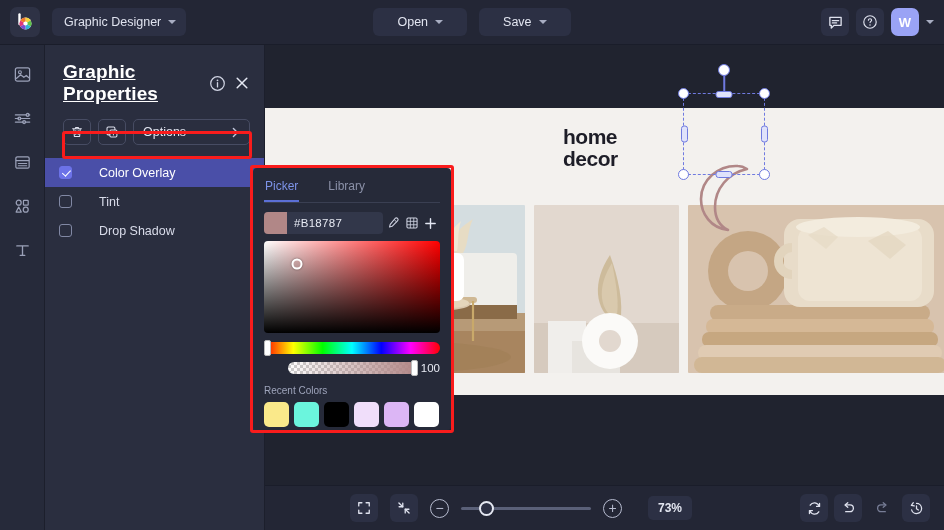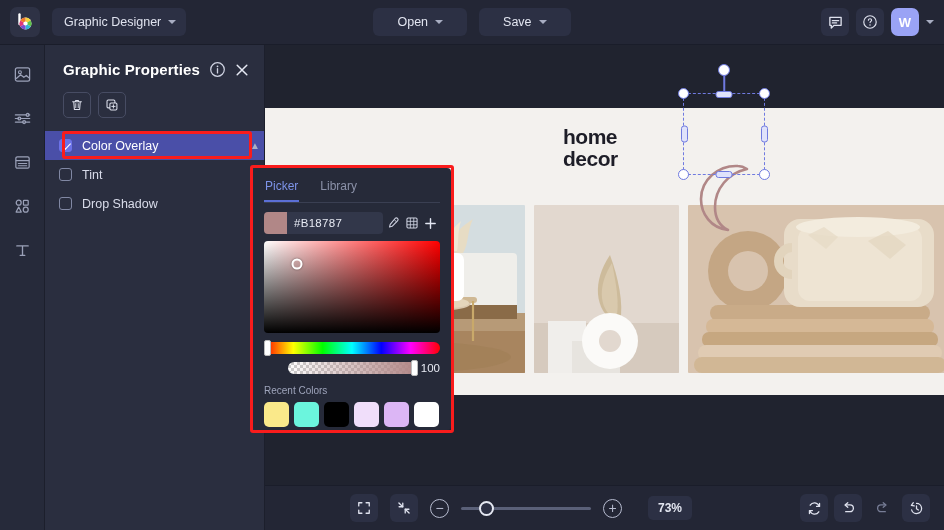--- a/index.html
+++ b/index.html
@@ -59,34 +59,34 @@
   .rail-item { width: 26px; height: 26px; display: flex; align-items: center; justify-content: center; cursor: pointer; }
 
   
   .panel {
     position: absolute; top: 45px; left: 45px; width: 220px; height: 485px;
     background: #2a2e3f; border-right: 1px solid #1c1f2c;
   }
   .panel-head {
     display: flex; align-items: center; padding: 16px 14px 0 18px; gap: 8px;
   }
-  .panel-title { color: #fff; font-size: 15px; font-weight: bold; flex: 1; letter-spacing: .1px; }
+  .panel-title { color: #fff; font-size: 19px; font-weight: bold; flex: 1; letter-spacing: .1px; text-decoration: underline; }
   .ph-icon { cursor: pointer; display: flex; align-items: center; }
   .opts-row { display: flex; gap: 7px; padding: 14px 14px 0 18px; }
   .sq-btn {
     width: 28px; height: 26px; border: 1px solid #474c63; border-radius: 5px;
     display: flex; align-items: center; justify-content: center; cursor: pointer;
   }
   .opts-btn {
     flex: 1; height: 26px; border: 1px solid #474c63; border-radius: 5px;
     display: flex; align-items: center; padding: 0 9px; color: #e3e6f1; font-size: 12.5px;
     justify-content: space-between; cursor: pointer;
   }
   .sect-row {
-    height: 29px; display: flex; align-items: center; gap: 10px;
+    height: 29px; display: flex; align-items: center; gap: 27px;
     padding: 0 4px 0 14px; font-size: 12.5px; color: #d9dcea; cursor: pointer;
   }
   .sect-row.active { background: #4a4fa8; color: #fff; }
   .cbx { width: 13px; height: 13px; border: 1.5px solid #8188a4; border-radius: 3px; flex-shrink: 0; }
   .cbx.on { background: #6c72e8; border-color: #6c72e8; position: relative; }
   .cbx.on::after {
     content: ""; position: absolute; left: 3.6px; top: .6px; width: 3.5px; height: 7px;
     border: solid #fff; border-width: 0 1.8px 1.8px 0; transform: rotate(43deg);
   }
   .caret { margin-left: auto; color: #aab0c6; font-size: 10px; }
@@ -105,21 +105,21 @@
   }
 
   
   .anno { position: absolute; border: 3px solid #f91c1c; border-radius: 3px; pointer-events: none; }
 
   
   .picker {
     position: absolute; left: 253px; top: 168px; width: 198px; height: 262px;
     background: #262a39; border-radius: 4px; padding: 8px 11px 10px;
   }
-  .pk-tabs { display: flex; gap: 20px; border-bottom: 1px solid #3a3f52; }
+  .pk-tabs { display: flex; gap: 28px; border-bottom: 1px solid #3a3f52; }
   .pk-tab {
     font-size: 12px; color: #8b91a8; padding: 3px 1px 7px; cursor: pointer;
   }
   .pk-tab.sel { color: #7d93e8; border-bottom: 2px solid #5b6fd6; }
   .pk-hexrow { display: flex; align-items: center; margin-top: 9px; }
   .hex-field {
     flex: 1; height: 22px; background: #32374a; border-radius: 4px;
     display: flex; align-items: center; overflow: hidden;
   }
   .hex-sw { width: 23px; height: 22px; flex-shrink: 0; }
@@ -339,20 +339,26 @@
         <svg width="14" height="14" viewBox="0 0 16 16">
           <path d="M3 4.2h10M6.4 4.2V2.8h3.2v1.4M4.3 4.2l.7 9h6l.7-9" fill="none" stroke="#dfe2ee" stroke-width="1.2" stroke-linejoin="round" stroke-linecap="round"></path>
           <path d="M6.6 6.4v4.6M9.4 6.4v4.6" stroke="#dfe2ee" stroke-width="1" stroke-linecap="round"></path>
         </svg>
       </div>
       <div class="sq-btn">
         <svg width="14" height="14" viewBox="0 0 16 16">
           <rect x="2.3" y="2.3" width="9" height="9" rx="1.3" fill="none" stroke="#dfe2ee" stroke-width="1.2"></rect>
           <rect x="5.6" y="5.6" width="8" height="8" rx="1.3" fill="#2a2e3f" stroke="#dfe2ee" stroke-width="1.2"></rect>
           <path d="M9.6 7.7v3.8M7.7 9.6h3.8" stroke="#dfe2ee" stroke-width="1.1" stroke-linecap="round"></path>
+        </svg>
+      </div>
+      <div class="opts-btn">
+        <span>Options</span>
+        <svg width="9" height="11" viewBox="0 0 9 11">
+          <path d="M2.4 1.6 L6.4 5.5 L2.4 9.4" fill="none" stroke="#c2c7da" stroke-width="1.4" stroke-linecap="round" stroke-linejoin="round"></path>
         </svg>
       </div>
     </div>
 
     <div style="margin-top:13px">
       <div class="sect-row active">
         <span class="cbx on"></span>
         <span>Color Overlay</span>
         <span class="caret">▲</span>
       </div>

